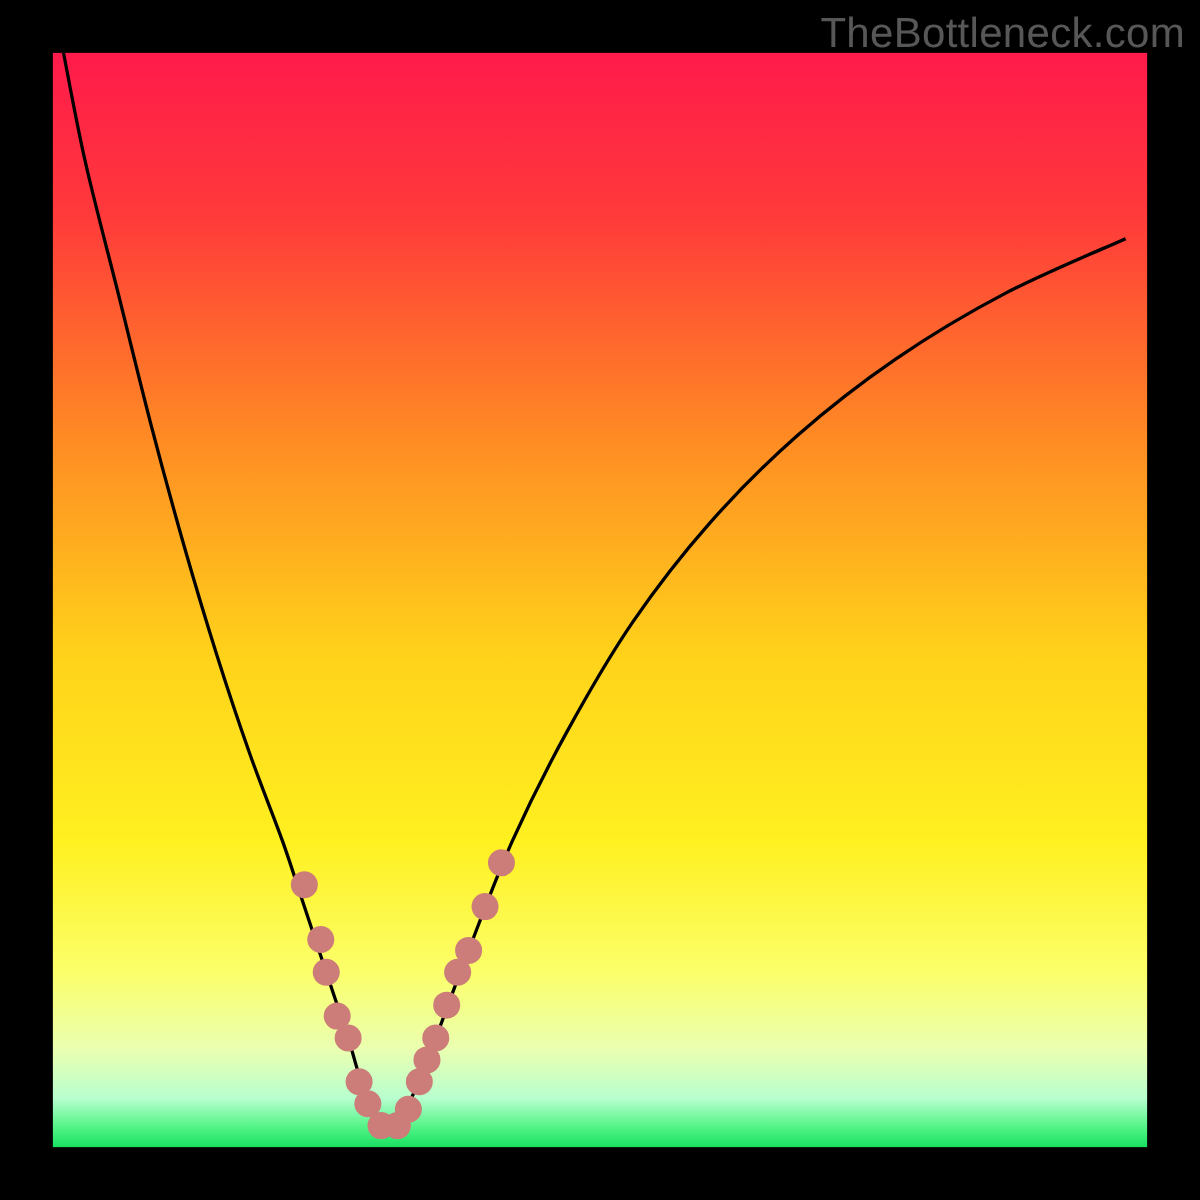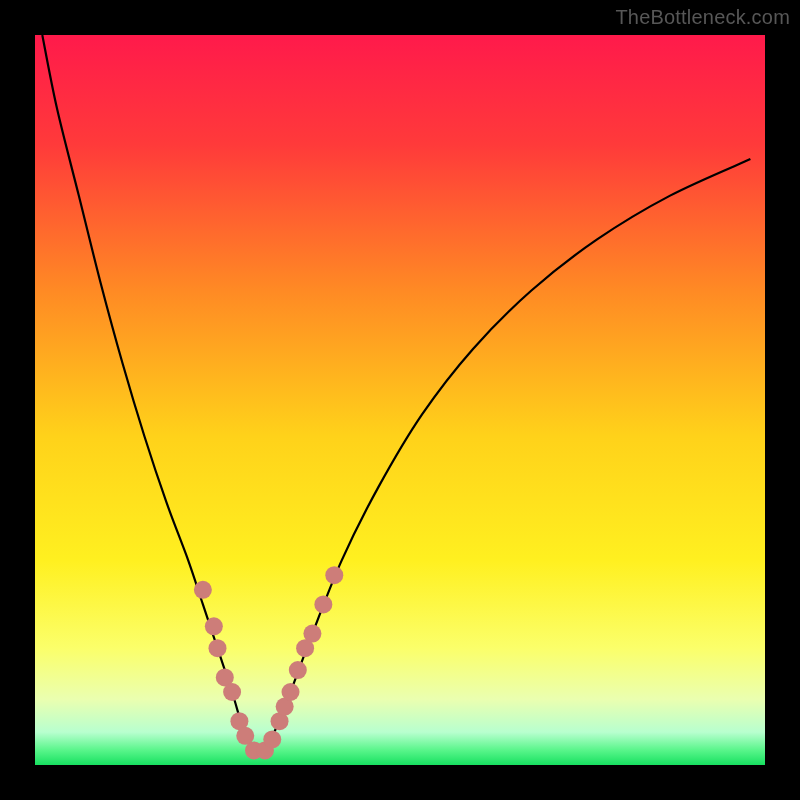--- a/index.html
+++ b/index.html
@@ -29,21 +29,21 @@
   }
   .gradient {
     position: absolute;
     inset: 0;
   }
   .watermark {
     position: absolute;
     top: 6px;
     right: 10px;
     color: #575757;
-    font-size: 20px;
+    font-size: 28px;
     font-weight: 400;
     letter-spacing: 0.2px;
   }
   svg.curve {
     position: absolute;
     inset: 0;
     width: 730px;
     height: 730px;
   }
 </style>

